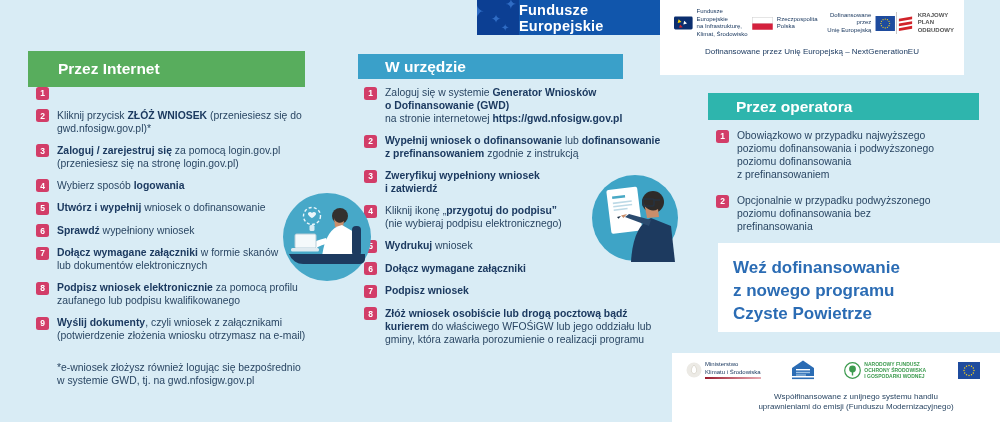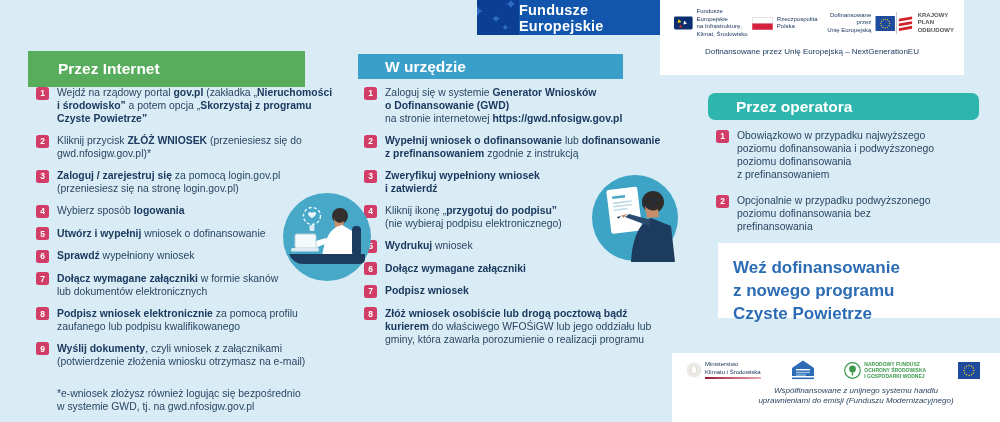--- a/index.html
+++ b/index.html
@@ -24,54 +24,54 @@
   .logo-tinytext.right { text-align:right; }
   .logo-tinytext.kpo { color:#555; font-weight:bold; }
   .vsep { width:1px; height:22px; background:#c9c9c9; }
   .top-caption { margin-top:9px; text-align:center; font-size:8px; color:#1c3a60; }
 
   
   .col-head { position:absolute; display:flex; align-items:center;
     color:#fff; font-weight:bold; font-size:15.5px; }
   .col-head.green { left:28px; top:51px; width:247px; height:36px; background:#58ad5d; padding-left:30px; }
   .col-head.blue  { left:358px; top:54px; width:238px; height:25px; background:#3aa0c9; padding-left:27px; }
-  .col-head.teal  { left:708px; top:93px; width:243px; height:27px; background:#2eb5ad; padding-left:28px;border-radius:7px; }
+  .col-head.teal  { left:708px; top:93px; width:243px; height:27px; background:#2eb5ad; padding-left:28px; }
 
   
   .steps { position:absolute; display:flex; flex-direction:column; }
   .steps.internet { left:36px;  top:86px; width:324px; gap:9px; }
   .steps.office   { left:364px; top:86px; width:326px; gap:9px; }
   .steps.operator { left:716px; top:129px; width:245px; gap:13px; }
   .step { display:flex; gap:8px; }
   .badge { flex:0 0 13px; width:13px; height:13px; margin-top:0.5px;
     background:#d23d68; border-radius:2.5px; color:#fff;
     font-size:8.5px; font-weight:bold; display:flex; align-items:center; justify-content:center; }
   .step-text { font-size:10.4px; line-height:13px; white-space:pre-line; }
   .step-text b { color:#1c3a60; }
   .footnote { margin-top:10px; padding-left:21px; font-size:10.4px; line-height:13px; white-space:pre-line; }
 
   
   .illus { position:absolute; }
   .illus.laptop { left:282px; top:192px; }
   .illus.sign   { left:591px; top:174px; }
 
   
-  .promo-card { position:absolute; left:718px; top:243px; width:282px; height:75px; background:#fff; }
+  .promo-card { position:absolute; left:718px; top:243px; width:282px; height:89px; background:#fff; }
   .promo-text { margin:13px 0 0 15px; font-size:17px; line-height:23px; font-weight:bold;
     color:#2b6cb4; white-space:pre-line; }
 
   .bottom-card { position:absolute; left:672px; top:353px; width:328px; height:69px; background:#fff; }
   .bottom-logos { display:flex; align-items:center; justify-content:space-between; padding:7px 18px 0 14px; }
   .blg { display:flex; align-items:center; gap:3px; }
   .min-text-wrap { display:flex; flex-direction:column; }
   .min-underline { height:2px; width:100%; margin-top:1px;
     background:linear-gradient(to right,#9b1c2e,#e8aab2); }
   .nfos-text { font-size:5px; line-height:6px; color:#3d9b4f; font-weight:bold; white-space:pre-line; }
-  .bottom-caption { margin-top:6px; padding-left:40px; text-align:center;
-    font-size:8px; line-height:10px; color:#2a4663; white-space:pre-line;font-style:italic; }
+  .bottom-caption { margin-top:12px; padding-left:40px; text-align:center;
+    font-size:8px; line-height:10px; color:#2a4663; white-space:pre-line; }
 </style>
 </head>
 <body>
 
 <div id="canvas">
 
   <div class="fe-banner">
     <div class="fe-banner-square">
       <span class="star" style="left:-6px;top:2px;font-size:16px;">✦</span>
       <span class="star" style="left:14px;top:12px;font-size:12px;">✦</span>
@@ -140,23 +140,20 @@
     <div class="top-caption">Dofinansowane przez Unię Europejską – NextGenerationEU</div>
   </div>
 
   <div class="col-head green">Przez Internet</div>
   <div class="col-head blue">W urzędzie</div>
   <div class="col-head teal">Przez operatora</div>
 
   <div class="steps internet" id="steps-internet">
       <div class="step">
         <span class="badge">1</span>
-        <span class="step-text"><span>Wejdź na rządowy portal </span><b>gov.pl</b><span> (zakładka „</span><b>Nieruchomości
-i środowisko”</b><span> a potem opcja „</span><b>Skorzystaj z programu
-Czyste Powietrze”</b></span>
       </div>
       <div class="step">
         <span class="badge">2</span>
         <span class="step-text"><span>Kliknij przycisk </span><b>ZŁÓŻ WNIOSEK</b><span> (przeniesiesz się do
 gwd.nfosigw.gov.pl)*</span></span>
       </div>
       <div class="step">
         <span class="badge">3</span>
         <span class="step-text"><b>Zaloguj / zarejestruj się</b><span> za pomocą login.gov.pl
 (przeniesiesz się na stronę login.gov.pl)</span></span>

